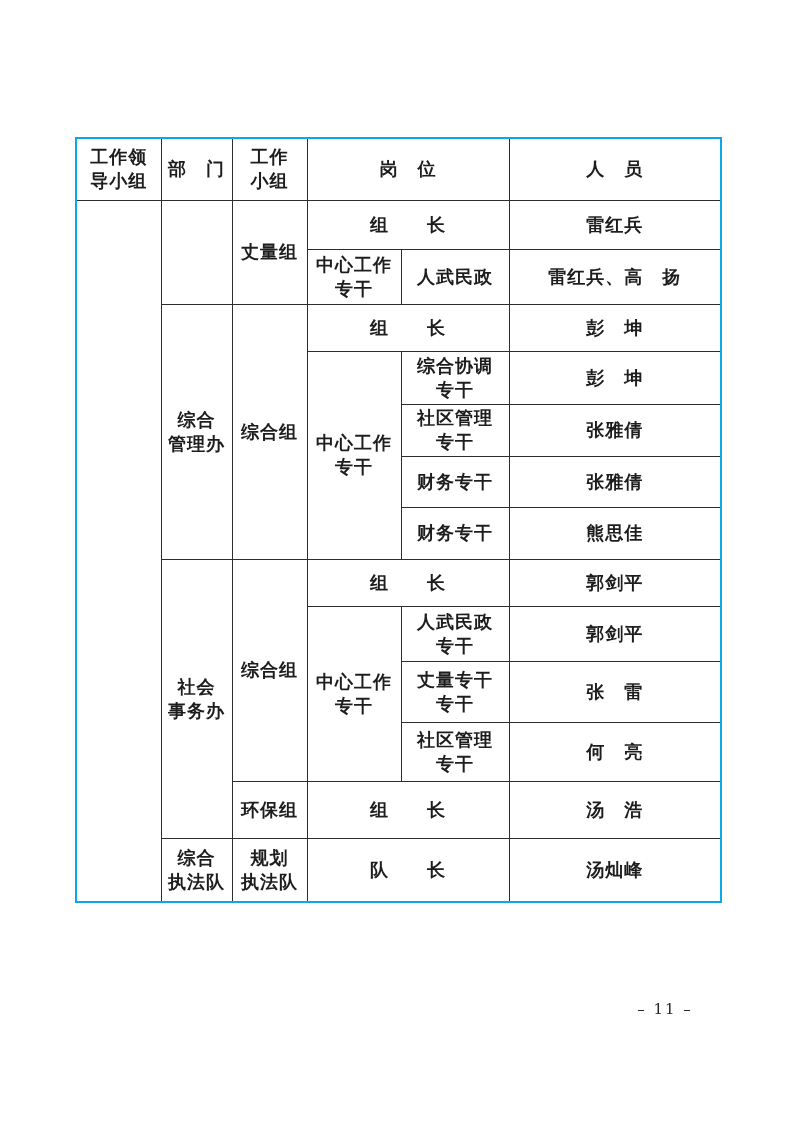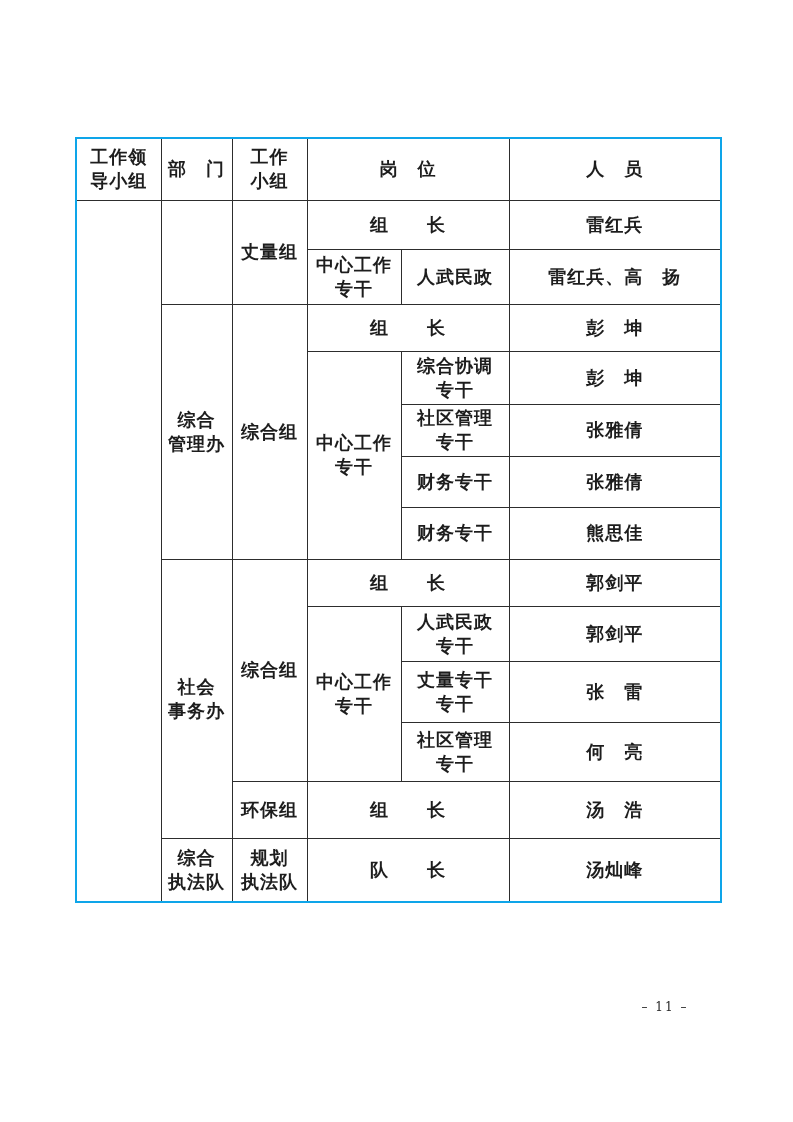--- a/index.html
+++ b/index.html
@@ -33,21 +33,21 @@
     letter-spacing: 1px;
     overflow: hidden;
   }
   table.org th { font-weight: bold; }
   .page-number {
     position: absolute;
     left: 615px;
     top: 1000px;
     width: 100px;
     text-align: center;
-    font-size: 12px;
+    font-size: 15px;
     letter-spacing: 2px;
     color: #262626;
   }
 </style>
 </head>
 <body>
 
 <table class="org">
   <colgroup>
     <col style="width:85px">

